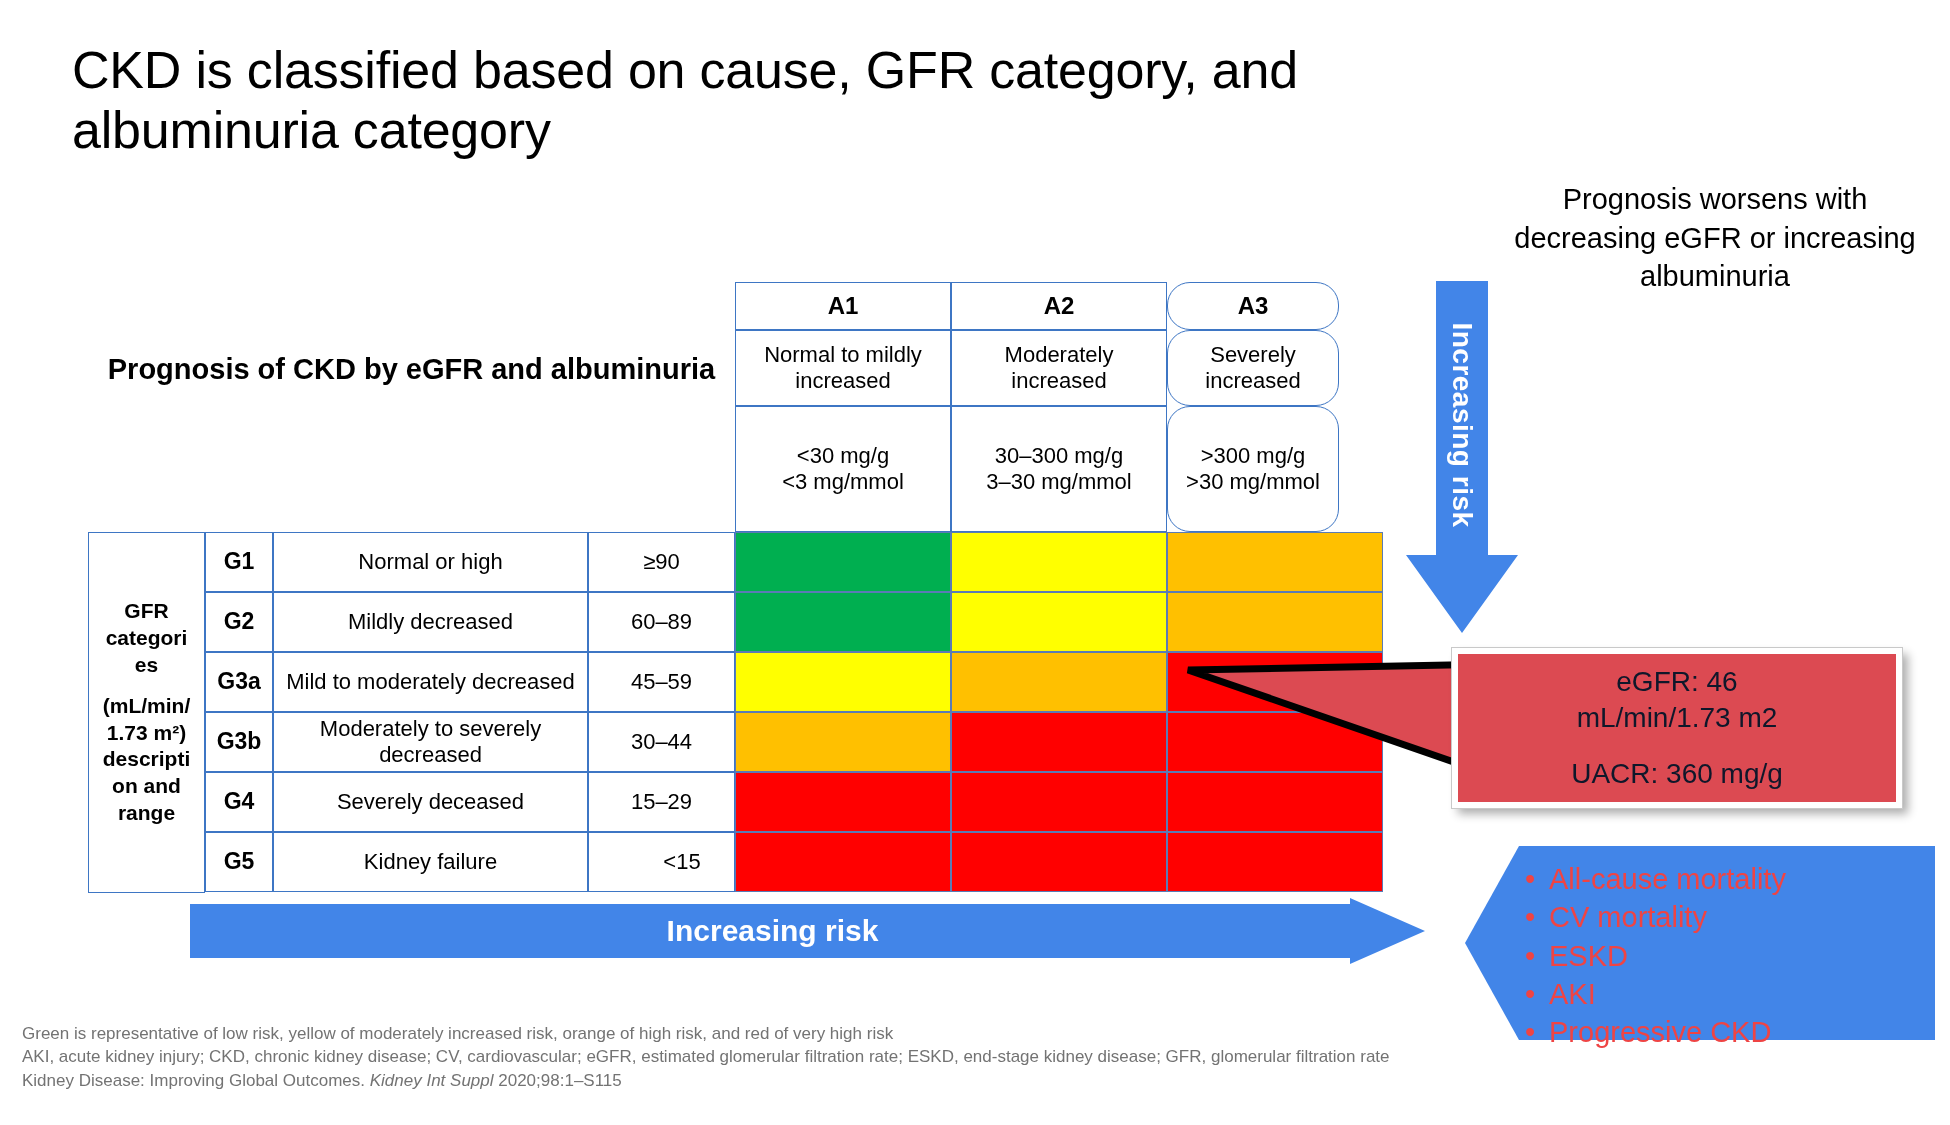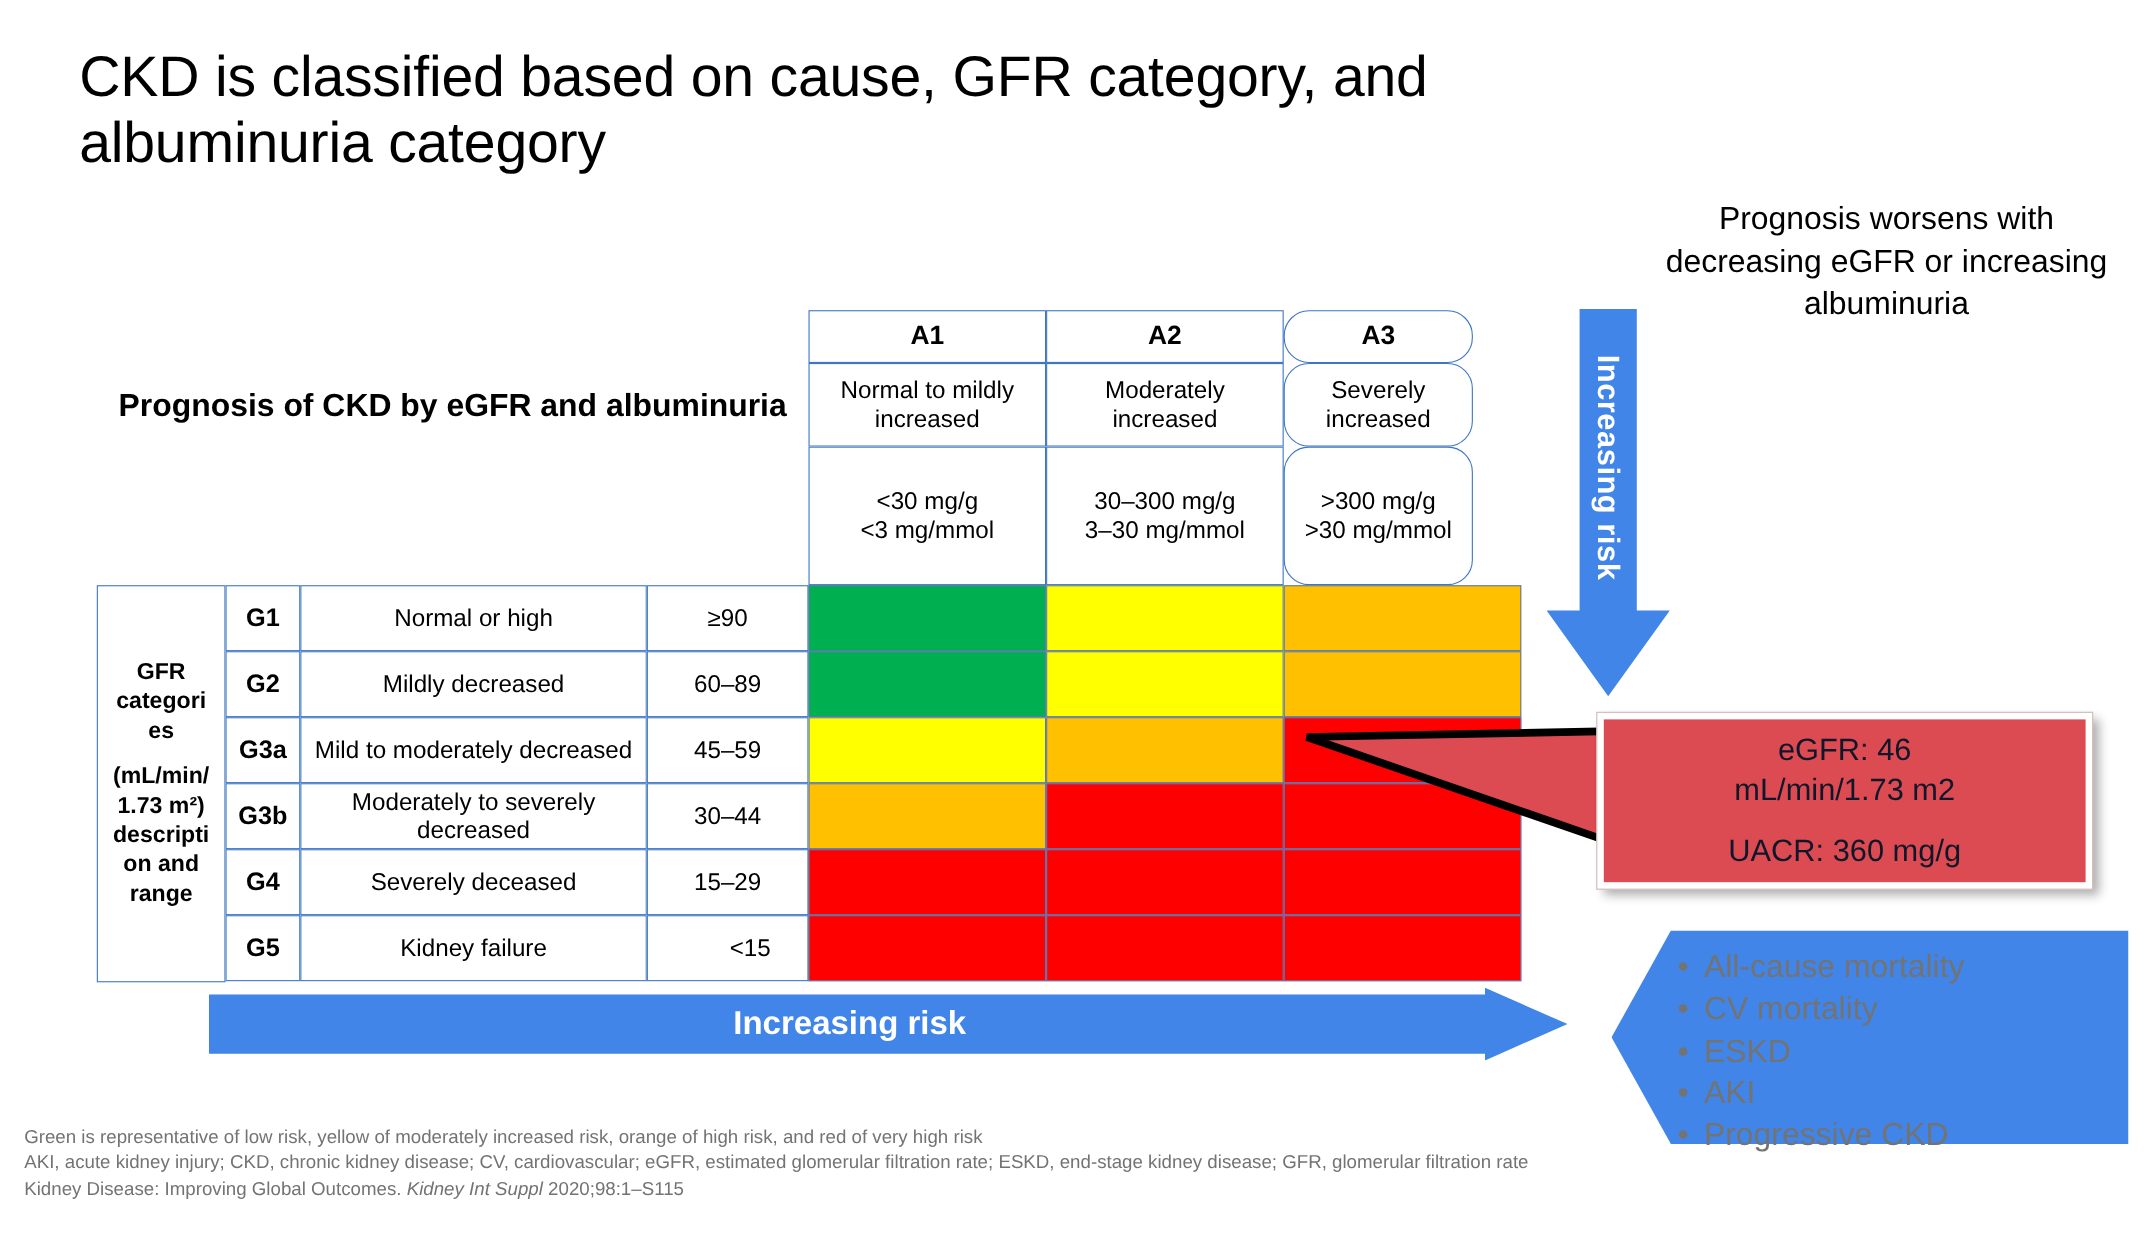--- a/index.html
+++ b/index.html
@@ -183,21 +183,21 @@
     position: absolute;
     left: 1465px;
     top: 846px;
     width: 470px;
     height: 194px;
   }
   #outcomes-list {
     position: absolute;
     left: 62px;
     top: 14px;
-    color: #737373;
+    color: #ef4444;
     font-size: 29px;
     line-height: 1.32;
     list-style: none;
   }
   #outcomes-list li::before {
     content: "\2022";
     display: inline-block;
     width: 24px;
     margin-left: -2px;
   }

